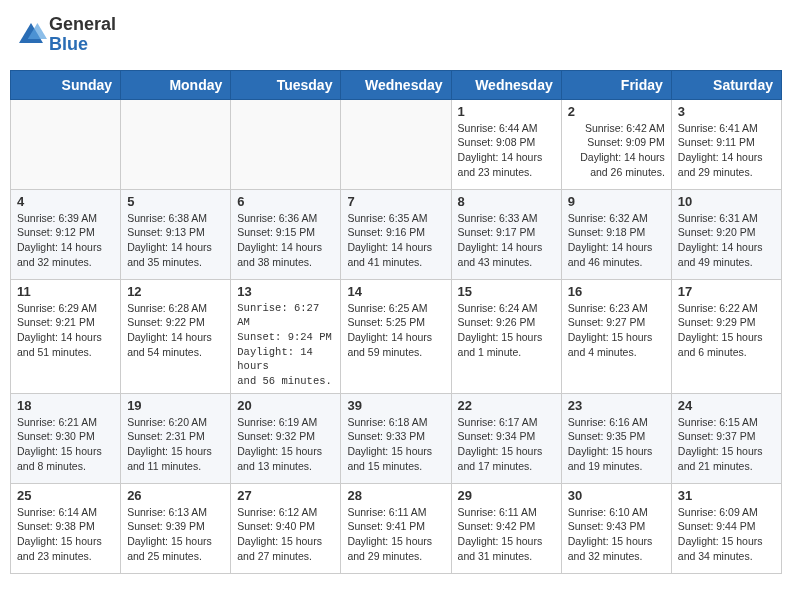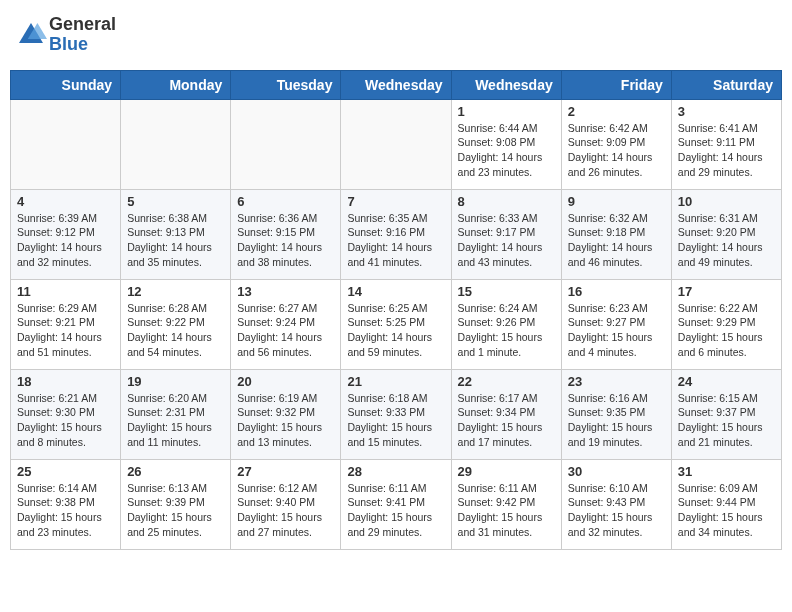--- a/index.html
+++ b/index.html
@@ -138,21 +138,21 @@
         <td class="empty-cell"></td>
         <td>
           <span class="day-number">1</span>
           <div class="day-info" style="white-space: pre-line;">Sunrise: 6:44 AM
 Sunset: 9:08 PM
 Daylight: 14 hours
 and 23 minutes.</div>
         </td>
         <td>
           <span class="day-number">2</span>
-          <div class="day-info" style="white-space: pre-line;">Sunrise: 6:42 AM
+          <div class="day-info" style="white-space: pre-line; text-align: right;">Sunrise: 6:42 AM
 Sunset: 9:09 PM
 Daylight: 14 hours
 and 26 minutes.</div>
         </td>
         <td>
           <span class="day-number">3</span>
           <div class="day-info" style="white-space: pre-line;">Sunrise: 6:41 AM
 Sunset: 9:11 PM
 Daylight: 14 hours
 and 29 minutes.</div>
@@ -219,21 +219,21 @@
         </td>
         <td>
           <span class="day-number">12</span>
           <div class="day-info" style="white-space: pre-line;">Sunrise: 6:28 AM
 Sunset: 9:22 PM
 Daylight: 14 hours
 and 54 minutes.</div>
         </td>
         <td>
           <span class="day-number">13</span>
-          <div class="day-info" style="white-space: pre-line;">Sunrise: 6:27 AM
+          <div class="day-info" style="white-space: pre-line; font-family: Liberation Mono, monospace;">Sunrise: 6:27 AM
 Sunset: 9:24 PM
 Daylight: 14 hours
 and 56 minutes.</div>
         </td>
         <td>
           <span class="day-number">14</span>
           <div class="day-info" style="white-space: pre-line;">Sunrise: 6:25 AM
 Sunset: 5:25 PM
 Daylight: 14 hours
 and 59 minutes.</div>
@@ -276,21 +276,21 @@
 and 11 minutes.</div>
         </td>
         <td>
           <span class="day-number">20</span>
           <div class="day-info" style="white-space: pre-line;">Sunrise: 6:19 AM
 Sunset: 9:32 PM
 Daylight: 15 hours
 and 13 minutes.</div>
         </td>
         <td>
-          <span class="day-number">21</span>
+          <span class="day-number">39</span>
           <div class="day-info" style="white-space: pre-line;">Sunrise: 6:18 AM
 Sunset: 9:33 PM
 Daylight: 15 hours
 and 15 minutes.</div>
         </td>
         <td>
           <span class="day-number">22</span>
           <div class="day-info" style="white-space: pre-line;">Sunrise: 6:17 AM
 Sunset: 9:34 PM
 Daylight: 15 hours

